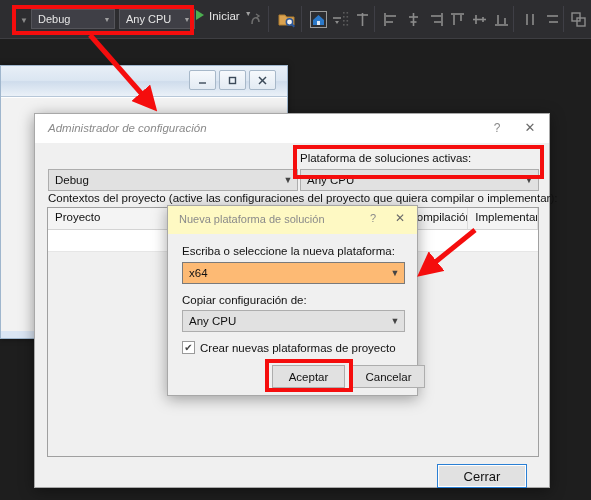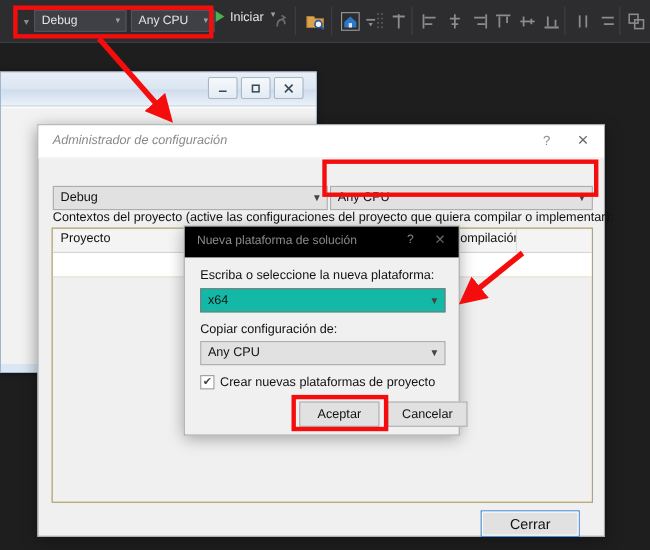--- a/index.html
+++ b/index.html
@@ -115,30 +115,30 @@
     position: absolute; font-size: 11.5px; color: #111; white-space: nowrap;
   }
   .w-combo {
     position: absolute; height: 22px;
     background: #e1e1e1;
     border: 1px solid #adadad;
     display: flex; align-items: center;
     font-size: 11.5px; color: #111;
     padding-left: 6px;
   }
-  .w-combo.white { background: #14b8a6; border-color: #7a7a7a; }
+  .w-combo.white { background: #fdba74; border-color: #7a7a7a; }
   .w-combo .cb-text { flex: 1 1 auto; white-space: nowrap; overflow: hidden; }
   .w-combo .cb-chev {
     width: 18px; text-align: center; color: #444; font-size: 9px;
   }
 
   
   #proj-grid {
     position: absolute; left: 12px; top: 93px; width: 492px; height: 250px;
-    background: #eab308;
+    background: #7f1d1d;
     border: 1px solid #a0a0a0;
     padding-left: 16px;
   }
   #grid-head {
     position: absolute; left: 0; top: 0; right: 0; height: 22px;
     background: #f4f4f4;
     border-bottom: 1px solid #d4d4d4;
     display: flex;
   }
   .gh {
@@ -180,21 +180,21 @@
 
   
   #np-dialog {
     position: absolute; left: 167px; top: 205px; width: 251px; height: 191px;
     background: #f0f0f0;
     border: 1px solid #a8a8a8;
     box-shadow: 0 3px 14px rgba(0,0,0,.35);
   }
   #np-titlebar {
     position: absolute; left: 0; top: 0; right: 0; height: 28px;
-    background: #000000;
+    background: #fef9c3;
   }
   #np-title {
     position: absolute; left: 11px; top: 7px; font-size: 11px; color: #8a8a8a;
   }
   #np-help {
     position: absolute; right: 37px; top: 6px; font-size: 11px; color: #8a8a8a;
     width: 14px; text-align: center;
   }
   #np-close {
     position: absolute; right: 10px; top: 5px; font-size: 12px; color: #6a6a6a;
@@ -412,33 +412,35 @@
       <div id="cfg-title">Administrador de configuración</div>
       <div id="cfg-help">?</div>
       <div id="cfg-close">✕</div>
     </div>
 
     <div class="w-combo" style="left:13px; top:55px; width:250px;">
       <span class="cb-text">Debug</span>
       <span class="cb-chev">▼</span>
     </div>
 
+    <div class="lbl" style="left:265px; top:38px;">Plataforma de soluciones activas:</div>
     <div class="w-combo" style="left:265px; top:55px; width:239px;">
       <span class="cb-text">Any CPU</span>
       <span class="cb-chev">▼</span>
     </div>
 
     <div class="lbl" style="left:13px; top:78px;">Contextos del proyecto (active las configuraciones del proyecto que quiera compilar o implementar):</div>
 
     <div id="proj-grid">
       <div id="grid-head">
         <div class="gh" style="width:130px;">Proyecto</div>
         <div class="gh" style="width:120px;">Configuración</div>
         <div class="gh" style="width:105px;">Plataforma</div>
         <div class="gh" style="width:67px;">Compilación</div>
+        <div class="gh" style="width:70px;">Implementar</div>
       </div>
       <div id="grid-row">
         <div class="gc" style="width:120px;"></div>
         <div class="gc" style="width:105px;"></div>
         <div class="gc" style="width:67px; justify-content:flex-start; padding-left:14px;">
           <span class="cellchk">✔</span>
         </div>
         <div class="gc" style="width:70px; justify-content:flex-start; padding-left:21px;">
           <span class="cellchk dim"></span>
         </div>

